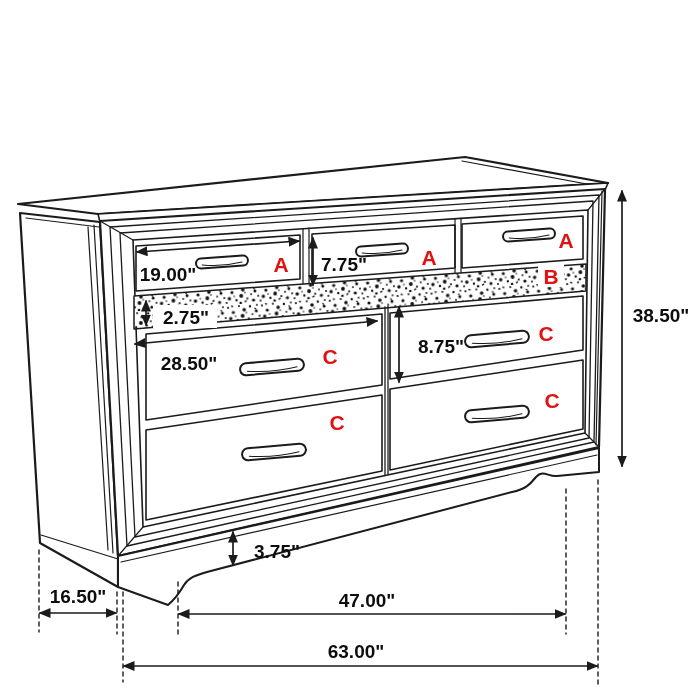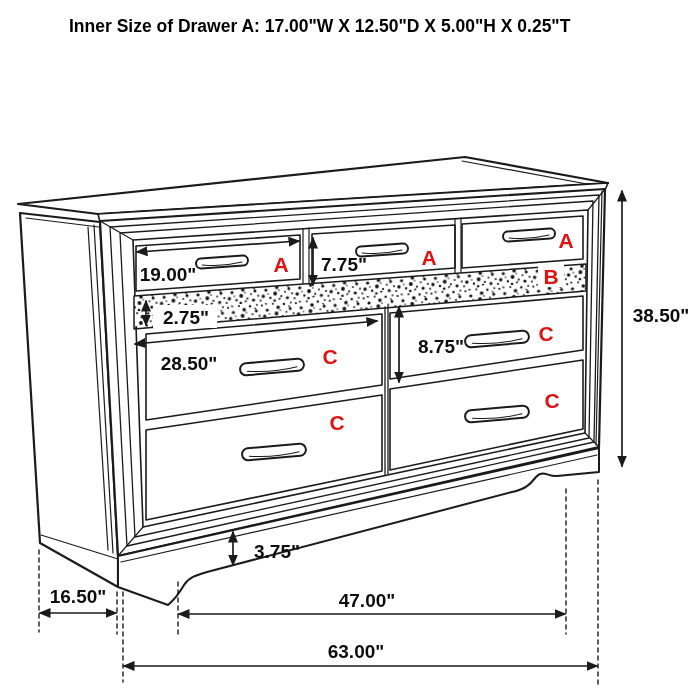--- a/index.html
+++ b/index.html
@@ -10,21 +10,20 @@
   svg.drawing{position:absolute;left:0;top:0;width:700px;height:700px;}
   .dimtxt{font-family:"Liberation Sans",sans-serif;font-size:19px;font-weight:bold;}
   .lettertxt{font-family:"Liberation Sans",sans-serif;font-size:21px;font-weight:bold;}
 </style>
 </head>
 <body>
 
 <div class="stage">
 
   <div class="header">
-    <div>Inner Size of Drawer A: 17.00"W X 12.50"D X 5.00"H X 0.25"T</div>
   </div>
 
   <svg class="drawing" viewBox="0 0 700 700">
     <defs>
       <marker id="arr" viewBox="0 0 12 10" markerWidth="12" markerHeight="10" refX="10.5" refY="5" orient="auto-start-reverse" markerUnits="userSpaceOnUse">
         <path d="M0,0 L12,5 L0,10 Z" fill="#1b1b1b"></path>
       </marker>
       <pattern id="speck" width="34" height="20" patternUnits="userSpaceOnUse" patternTransform="rotate(-4)">
         <rect x="0" y="0" width="34" height="20" fill="#ffffff"></rect>
         <circle cx="2" cy="3" r="1.1" fill="#111"></circle>

